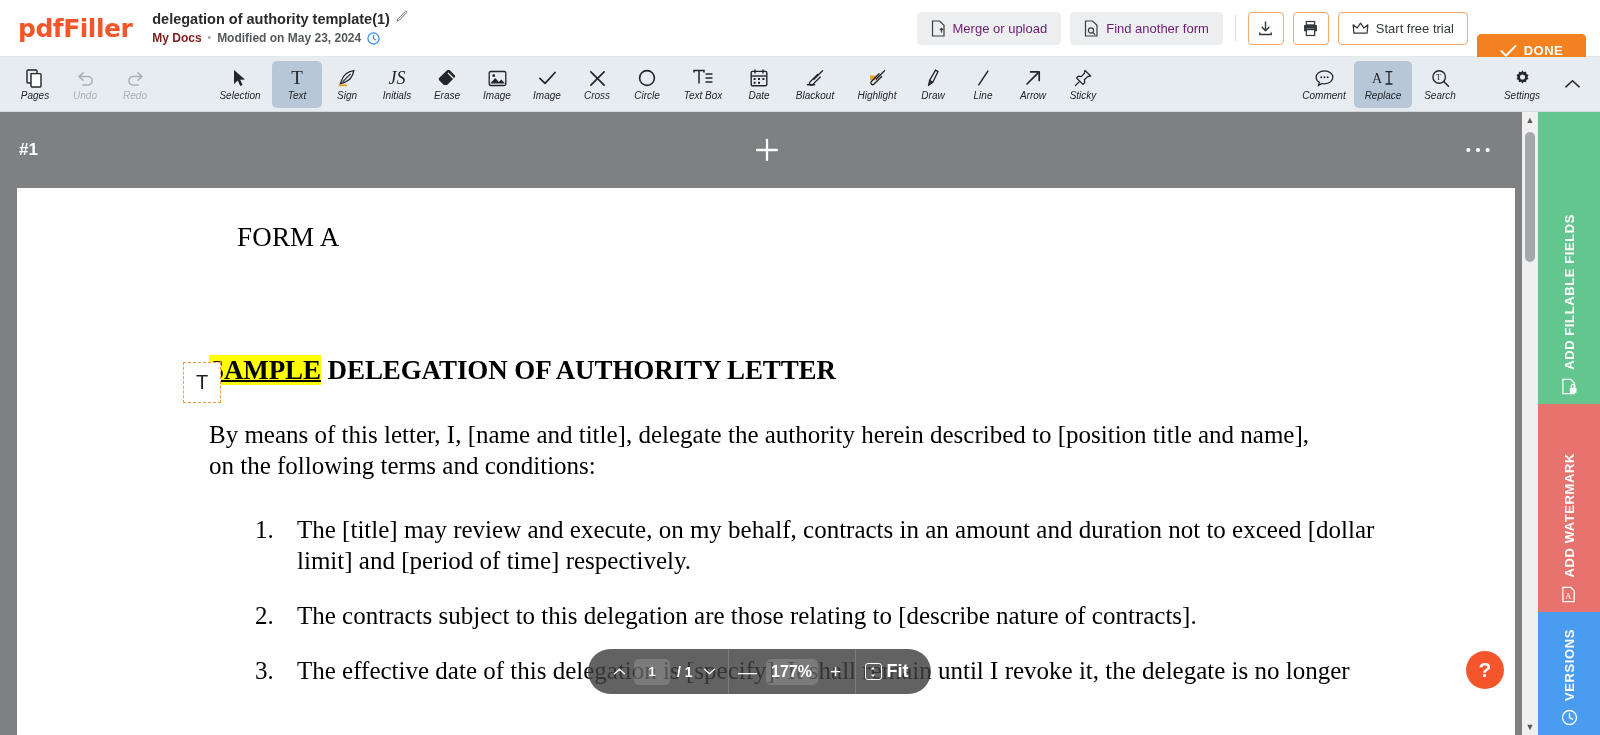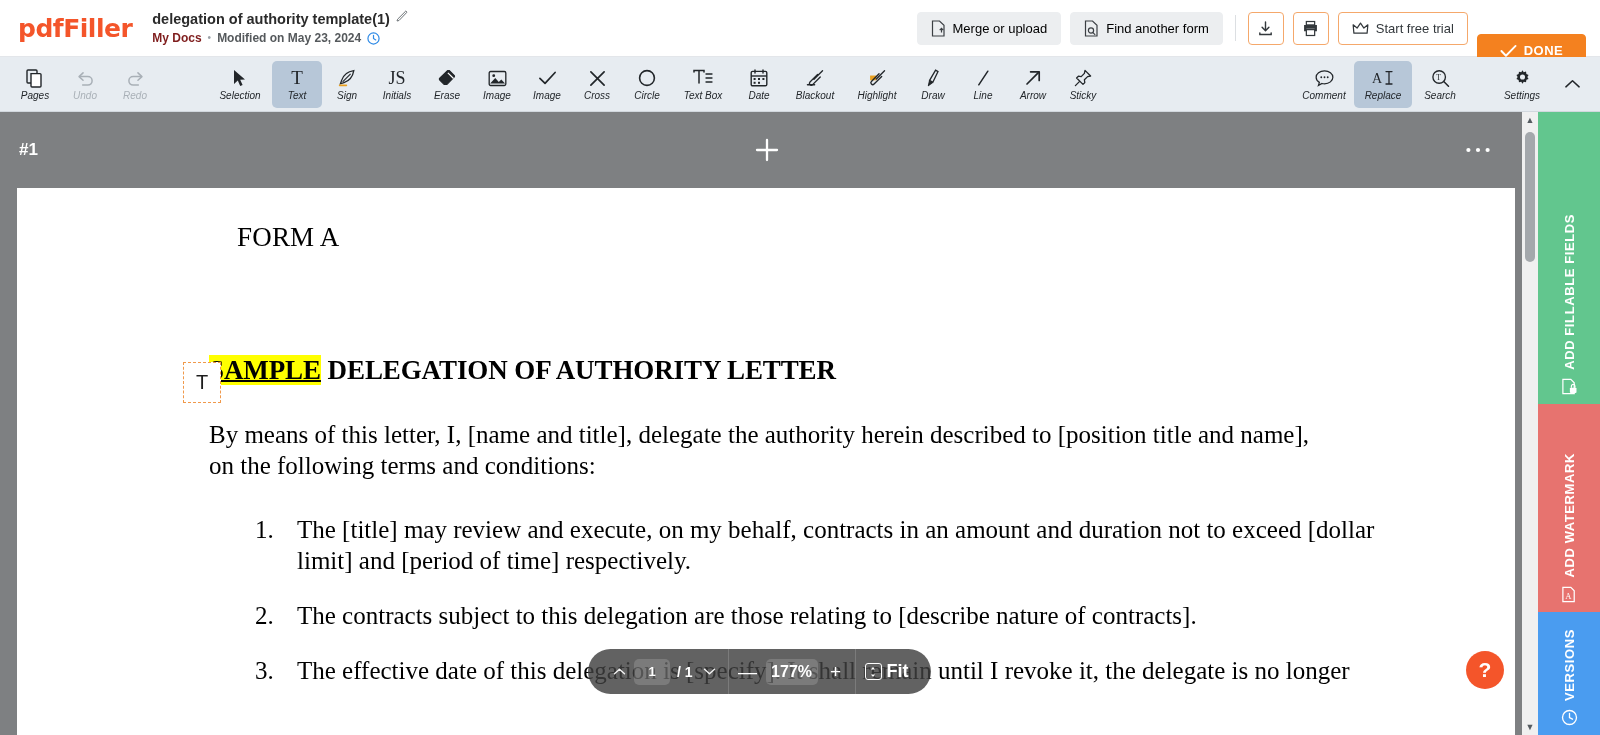--- a/index.html
+++ b/index.html
@@ -42,21 +42,21 @@
   .header-actions {
     margin-left: auto; margin-right: 14px;
     display: flex; align-items: center; gap: 9px;
   }
   .btn {
     display: inline-flex; align-items: center; gap: 7px;
     height: 33px; padding: 0 13px;
     border-radius: 4px; font-size: 13px;
     cursor: pointer; white-space: nowrap;
   }
-  .btn-grey { background: #eceef0; color: #000000; border: 1px solid #eceef0; }
+  .btn-grey { background: #eceef0; color: #701a75; border: 1px solid #eceef0; }
   .btn-ico-orange {
     width: 36px; height: 33px; padding: 0;
     justify-content: center;
     background: #ffffff; border: 1px solid #f5a86b; color: #33383c;
     border-radius: 4px;
   }
   .btn-outline-orange {
     background: #ffffff; border: 1px solid #f5a86b; color: #33383c;
   }
   .btn-done {
@@ -393,21 +393,21 @@
         <svg width="18" height="18" viewBox="0 0 18 18">
             <path d="M15.8 1.6 C10 2.4 5.4 6 3.6 11.4 L2.4 14.8 L6 13.6 C11.2 11.8 14.8 7.4 15.8 1.6 Z" fill="none" stroke="#22262a" stroke-width="1.3"></path>
             <path d="M12.6 4.8 L4.6 12.8" stroke="#22262a" stroke-width="1.1"></path>
             <path d="M1.6 16.4 H8.4" stroke="#e9a020" stroke-width="1.6" stroke-linecap="round"></path>
           </svg>
       </span>
       <span class="t-lbl">Sign</span>
     </div>
 
     <div class="tool">
-      <span class="t-ico" style="font-family:'Liberation Serif',serif;font-size:18px;">JS</span>
+      <span class="t-ico" style="font-family:'Liberation Serif',serif;font-size:18px;font-style:italic;">JS</span>
       <span class="t-lbl">Initials</span>
     </div>
 
     <div class="tool">
       <span class="t-ico">
         <svg width="19" height="17" viewBox="0 0 20 18">
             <path d="M6.6 15.4 L1.8 10.6 a1.4 1.4 0 0 1 0 -2 L10 0.6 a1.4 1.4 0 0 1 2 0 l5 5 a1.4 1.4 0 0 1 0 2 L9.2 15.4 Z" fill="#22262a" stroke="#22262a" stroke-width="1.2" stroke-linejoin="round"></path>
             <path d="M10.4 3 L16.4 9" stroke="#ffffff" stroke-width="1.3"></path>
           </svg>
       </span>

